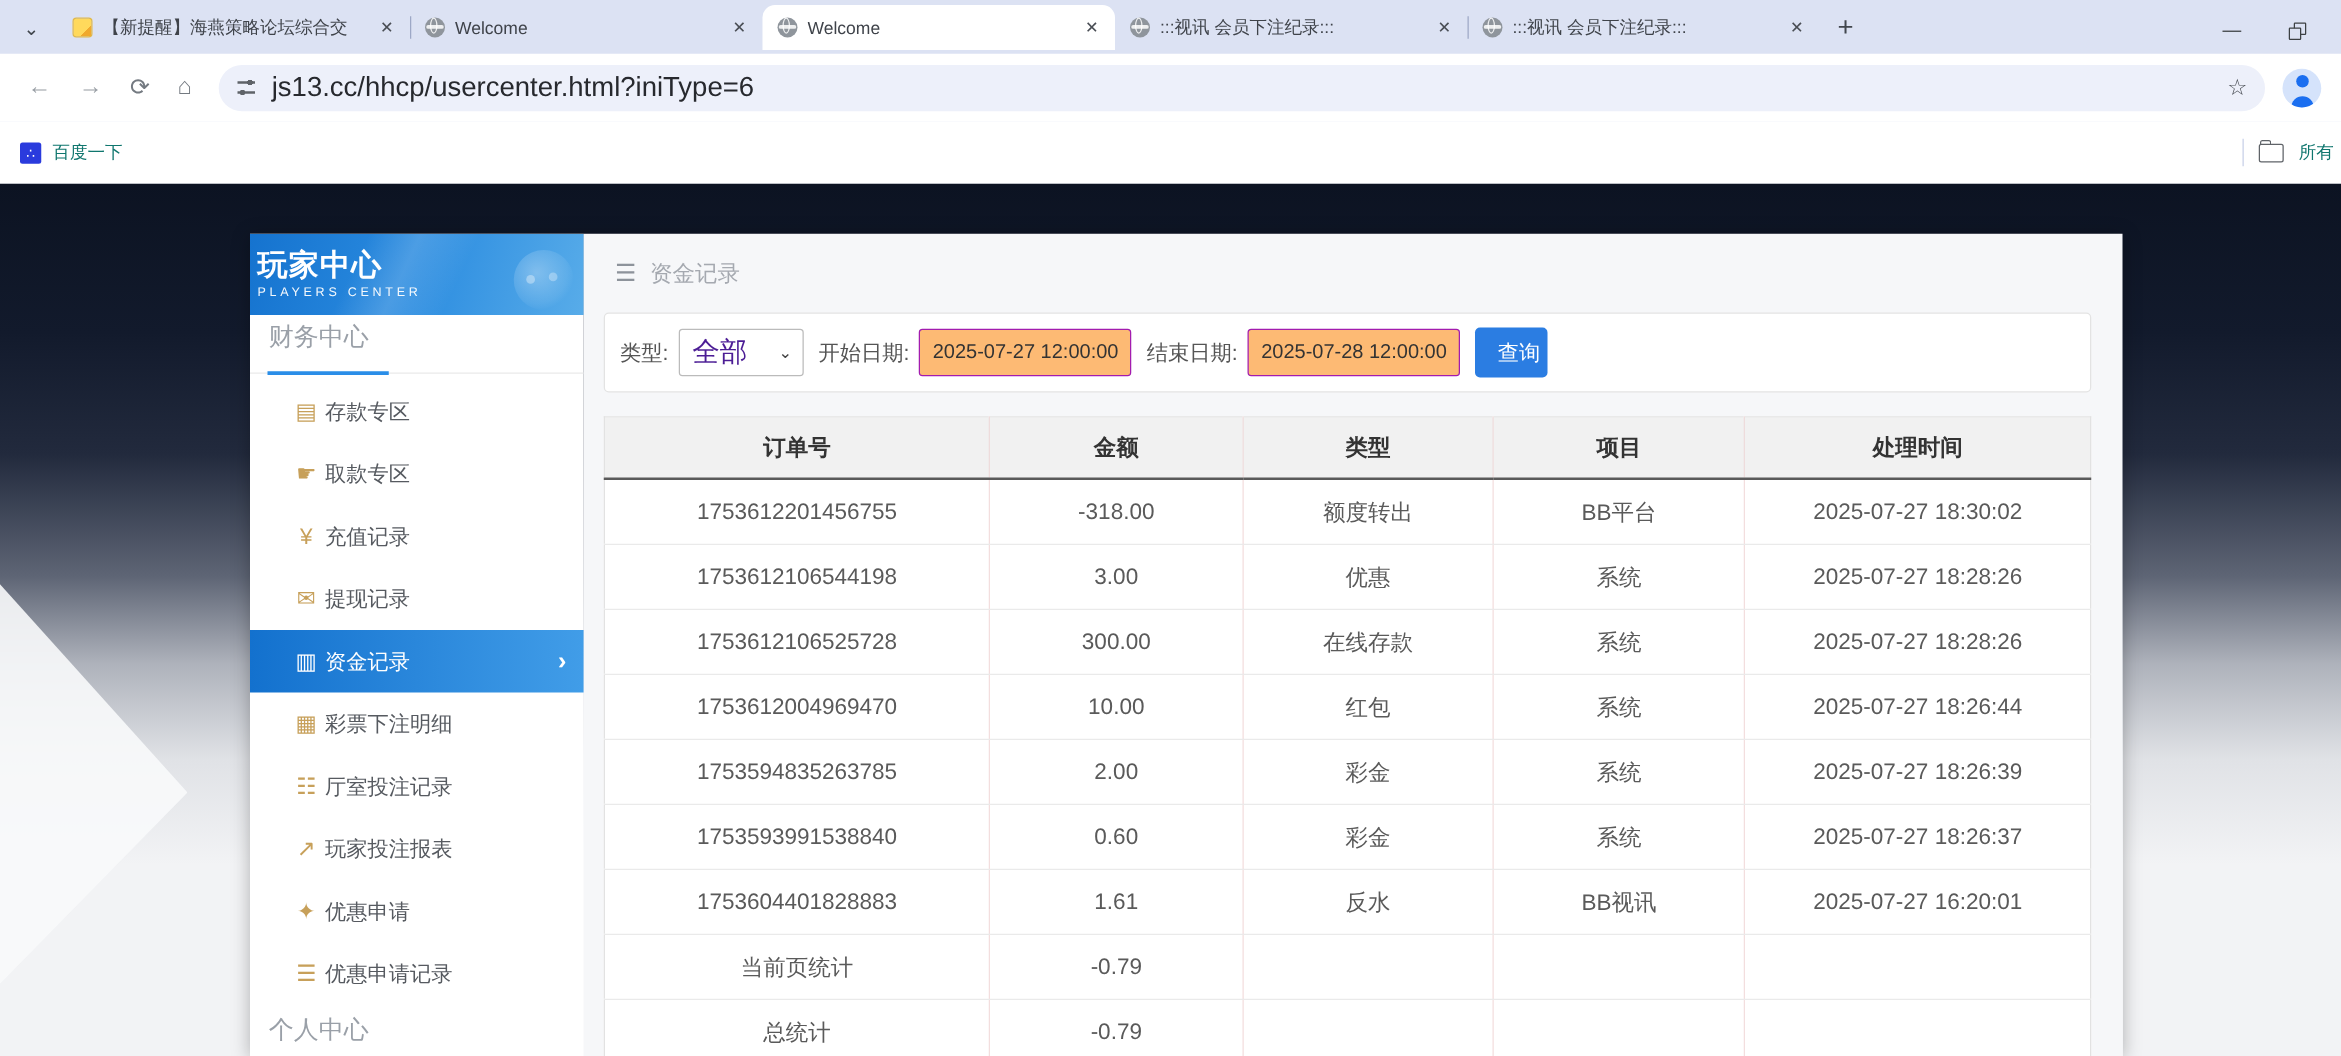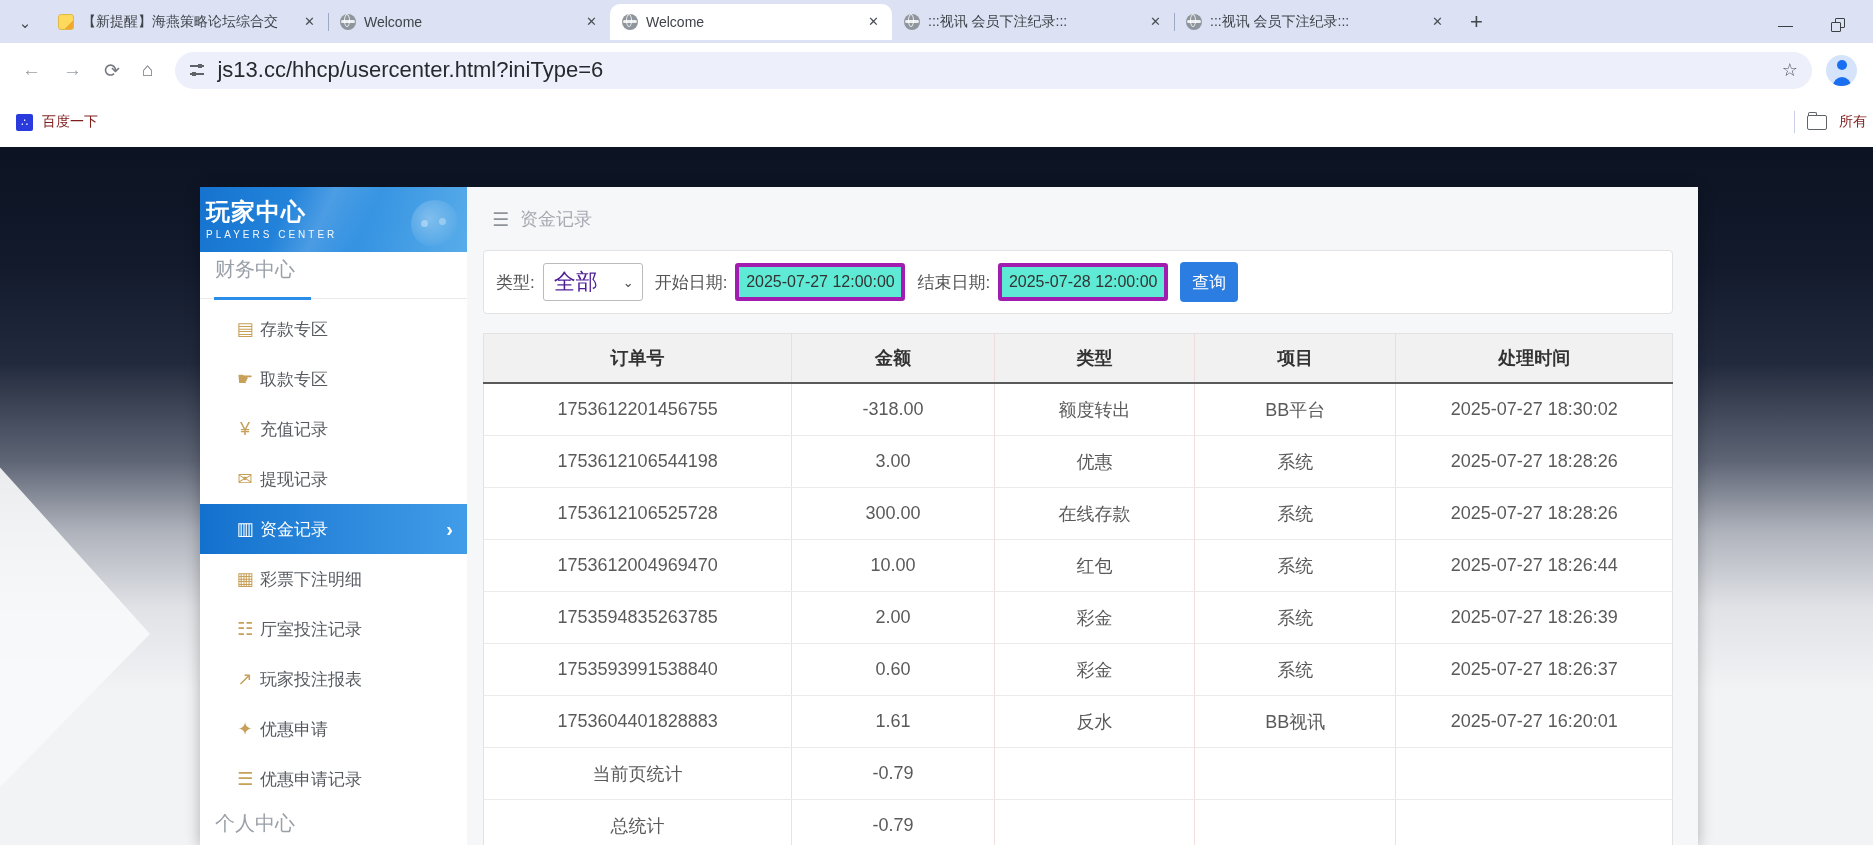--- a/index.html
+++ b/index.html
@@ -39,21 +39,21 @@
   .url-text{font-size:22px;color:#27292e;}
   .star{margin-left:auto;font-size:18px;color:#4a4e55;}
   .avatar{width:31px;height:31px;border-radius:50%;background:#d5e3fb;margin:0 16px 0 14px;position:relative;overflow:hidden;flex:none;}
   .avatar::before{content:'';position:absolute;top:5px;left:10.5px;width:10px;height:10px;border-radius:50%;background:#1a6ef0;}
   .avatar::after{content:'';position:absolute;bottom:-3px;left:6.5px;width:18px;height:12px;border-radius:9px 9px 0 0;background:#1a6ef0;}
 
   
   .bookmarks{position:absolute;top:97px;left:0;width:100%;height:50px;background:#fff;display:flex;align-items:center;}
   .bm-item{display:flex;align-items:center;gap:9px;margin-left:16px;}
   .baidu-icon{width:17px;height:17px;border-radius:2px;background:#2a3bdd;color:#fff;font-size:11px;display:flex;align-items:center;justify-content:center;}
-  .bm-label{font-size:14px;color:#7f1d1d;}
+  .bm-label{font-size:14px;color:#0f766e;}
   .bm-right{margin-left:auto;display:flex;align-items:center;gap:12px;padding-right:0;}
   .bm-divider{width:1px;height:22px;background:#c7d0e8;}
   .folder-icon{position:relative;width:18px;height:13px;border:1.6px solid #5f6368;border-radius:2px;}
   .folder-icon::before{content:'';position:absolute;top:-4px;left:0;width:7px;height:3px;border:1.6px solid #5f6368;border-bottom:none;border-radius:2px 2px 0 0;}
   .bm-right .bm-label{width:34px;overflow:hidden;white-space:nowrap;}
 
   
   .page{position:absolute;top:147px;left:0;width:100%;height:698px;
     background:linear-gradient(180deg,#0c1322 0%,#121a2c 17%,#222a3d 31%,#5e6575 45%,#aeb2bb 55%,#e0e2e6 66%,#f2f3f5 78%,#f2f3f5 100%);}
   .bg-tri{position:absolute;left:0;top:300px;width:150px;height:340px;background:rgba(248,249,251,.9);clip-path:polygon(0 6%,100% 55%,0 100%);}
@@ -84,22 +84,22 @@
   
   .main{flex:1;background:#f6f7f9;box-sizing:border-box;overflow:hidden;}
   .main-header{height:44px;display:flex;align-items:center;gap:11px;padding:10px 0 0 25px;}
   .hamburger{font-size:19px;color:#8d939b;}
   .ph-title{font-size:18px;color:#a5a9b0;}
   .filter-box{margin:9px 25px 12px 16px;height:64px;background:#fff;border:1px solid #e3e3e3;border-radius:4px;display:flex;align-items:center;padding:4px 12px;box-sizing:border-box;}
   .f-label{font-size:17px;color:#555;white-space:nowrap;}
   .f-select{width:100px;height:38px;border:1px solid #bbb;border-radius:3px;background:#fff;display:flex;align-items:center;margin:0 12px 0 8px;padding:0 8px 0 10px;box-sizing:border-box;}
   .f-select-value{flex:1;font-size:22px;color:#4c1d95;font-family:Liberation Mono, monospace;}
   .f-select-caret{font-size:13px;color:#444;}
-  .f-input{width:170px;height:38px;border:4px solid #a21caf;border-radius:3px;background:#5eead4;font-size:16px;color:#333;text-align:center;margin:0 12px 0 8px;padding:0;font-family:"Liberation Sans",sans-serif;box-sizing:border-box;}
-  .f-button{width:58px;height:40px;border:none;border-radius:4px;background:#2b7de2;color:#fff;font-size:17px;font-family:"Liberation Sans",sans-serif;}
+  .f-input{width:170px;height:38px;border:1px solid #a21caf;border-radius:3px;background:#fdba74;font-size:16px;color:#333;text-align:center;margin:0 12px 0 8px;padding:0;font-family:"Liberation Sans",sans-serif;box-sizing:border-box;}
+  .f-button{width:58px;height:40px;border:none;border-radius:4px;background:#2b7de2;color:#fff;font-size:17px;font-family:"Liberation Sans",sans-serif;text-align:right;}
 
   .data-table{margin:19px 25px 0 16px;width:1190px;border-collapse:collapse;background:#fff;border:1px solid #e2e2e2;table-layout:fixed;}
   .data-table th{height:46px;background:#f1f1f1;font-size:18px;font-weight:bold;color:#333;border-right:1px solid #eedcdc;border-bottom:2px solid #5a5a5a;}
   .data-table td{height:49px;font-size:18px;color:#5a5a5a;text-align:center;border-right:1px solid #f3dede;border-bottom:1px solid #eaeaea;white-space:nowrap;overflow:hidden;}
   .data-table th:last-child,.data-table td:last-child{border-right:none;}
   .data-table th:nth-child(1),.data-table td:nth-child(1){width:26%;}
   .data-table th:nth-child(2),.data-table td:nth-child(2){width:17%;}
   .data-table th:nth-child(3),.data-table td:nth-child(3){width:16.8%;}
   .data-table th:nth-child(4),.data-table td:nth-child(4){width:16.9%;}
   .data-table th:nth-child(5),.data-table td:nth-child(5){width:23.3%;}

